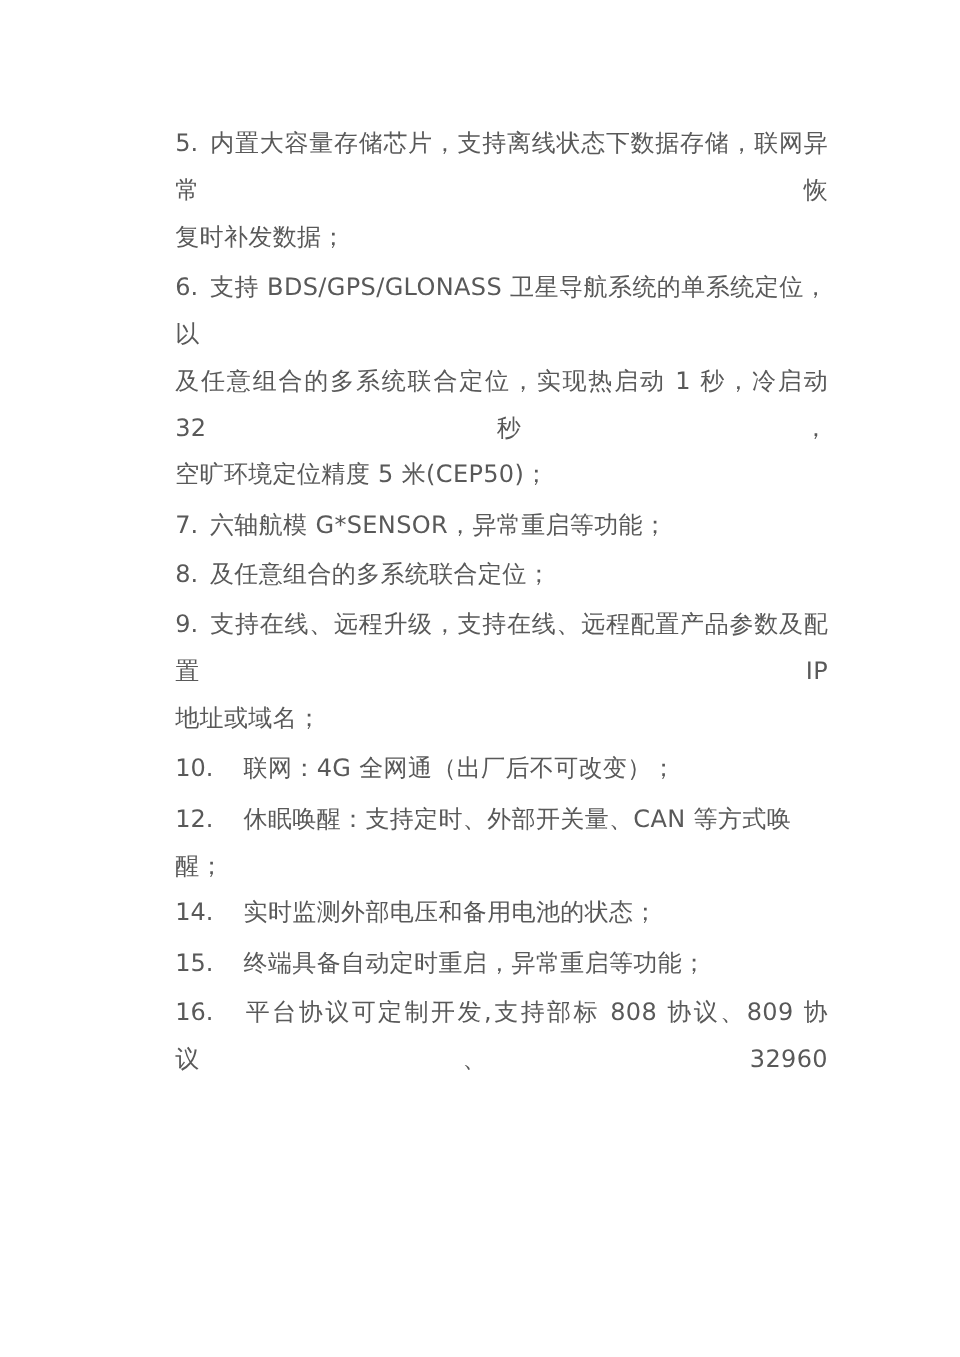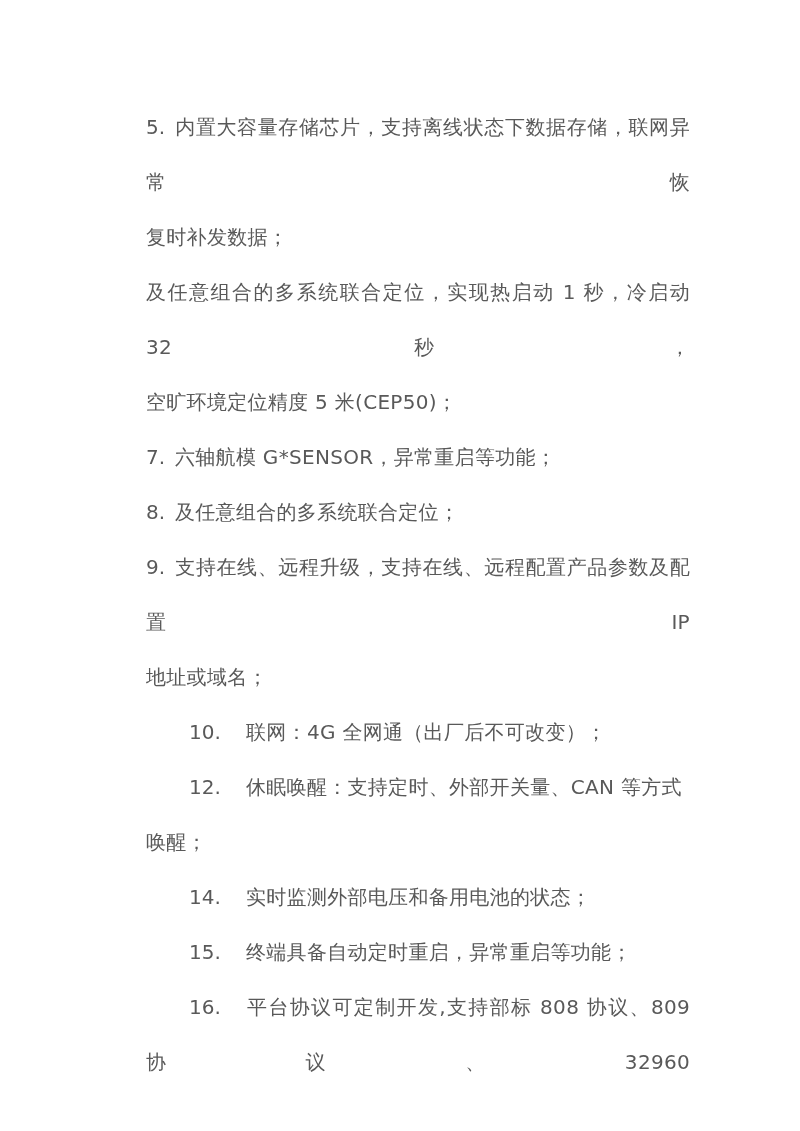--- a/index.html
+++ b/index.html
@@ -9,48 +9,49 @@
     background: #ffffff;
     font-family: "DejaVu Sans", "Liberation Sans", sans-serif;
     color: #595959;
     overflow: hidden;
   }
   .content {
     padding: 100px 110px 0 146px;
   }
   .line {
     font-size: 20px;
-    line-height: 55px;
+    line-height: 39px;
     min-height: 41.8px;
     letter-spacing: 0.3px;
   }
   
   .fill {
     text-align: justify;
     -moz-text-align-last: justify;
     text-align-last: justify;
   }
   .num {
     display: inline-block;
     letter-spacing: 0;
   }
   .num.plain  { width: 29px; }   
-  .num.tabbed { width: 57px; margin-left: 43px; }
+  .num.tabbed { width: 57px; }
 </style>
 </head>
 <body>
 
 <div class="content">
 
   <div id="doc-body">
       <div>
         <div class="line fill"><span class="num plain">5.</span><span>内置大容量存储芯片，支持离线状态下数据存储，联网异常恢</span></div>
         <div class="line">复时补发数据；</div>
       </div>
       <div>
+        <div class="line fill"><span class="num plain">6.</span><span>支持 BDS/GPS/GLONASS 卫星导航系统的单系统定位，以</span></div>
         <div class="line fill">及任意组合的多系统联合定位，实现热启动 1 秒，冷启动 32 秒，</div>
         <div class="line">空旷环境定位精度 5 米(CEP50)；</div>
       </div>
       <div>
         <div class="line"><span class="num plain">7.</span><span>六轴航模 G*SENSOR，异常重启等功能；</span></div>
       </div>
       <div>
         <div class="line"><span class="num plain">8.</span><span>及任意组合的多系统联合定位；</span></div>
       </div>
       <div>

